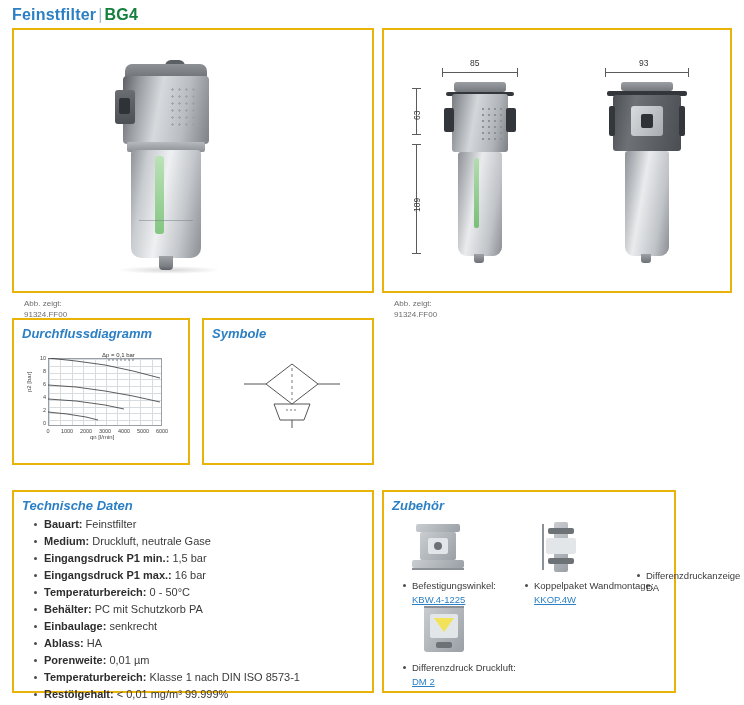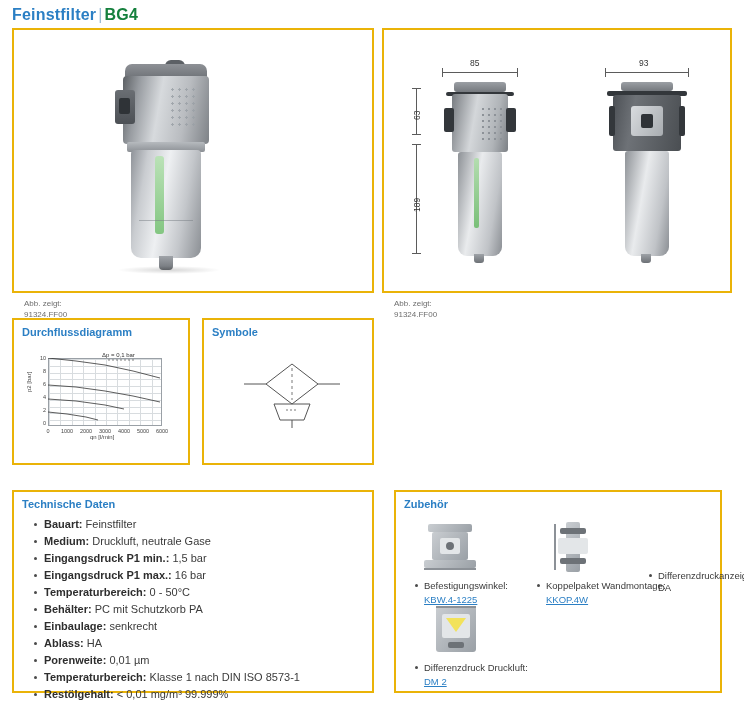--- a/index.html
+++ b/index.html
@@ -47,24 +47,25 @@
   
   .panel {
     position: absolute;
     border: 2px solid #eab308;
     background: #ffffff;
     box-sizing: border-box;
   }
   .panel-title {
     color: #2b7fc4;
     font-weight: bold;
-    font-size: 11px;
+    font-size: 13px;
     position: absolute;
     left: 8px;
     top: 6px;
+    font-style: italic;
   }
   .caption {
     position: absolute;
     font-size: 8px;
     color: #6e6e6e;
     line-height: 11px;
   }
 
   
   #photo-panel { left: 12px; top: 28px; width: 362px; height: 265px; }
@@ -197,21 +198,21 @@
   .graph .note {
     position: absolute; left: 72px; top: 0px; font-size: 6px; color: #333;
   }
   .curve { position: absolute; left: 18px; top: 6px; }
 
   
   .symbol { position: absolute; left: 40px; top: 42px; width: 96px; height: 70px; }
 
   
   #tech-panel { left: 12px; top: 490px; width: 362px; height: 203px; }
-  #acc-panel  { left: 382px; top: 490px; width: 328px; height: 203px; margin-left: 12px; }
+  #acc-panel  { left: 382px; top: 490px; width: 294px; height: 203px; }
 
   .spec-list {
     position: absolute;
     left: 18px; top: 26px;
     margin: 0; padding: 0;
     list-style: none;
   }
   .spec-list li {
     position: relative;
     padding-left: 12px;

